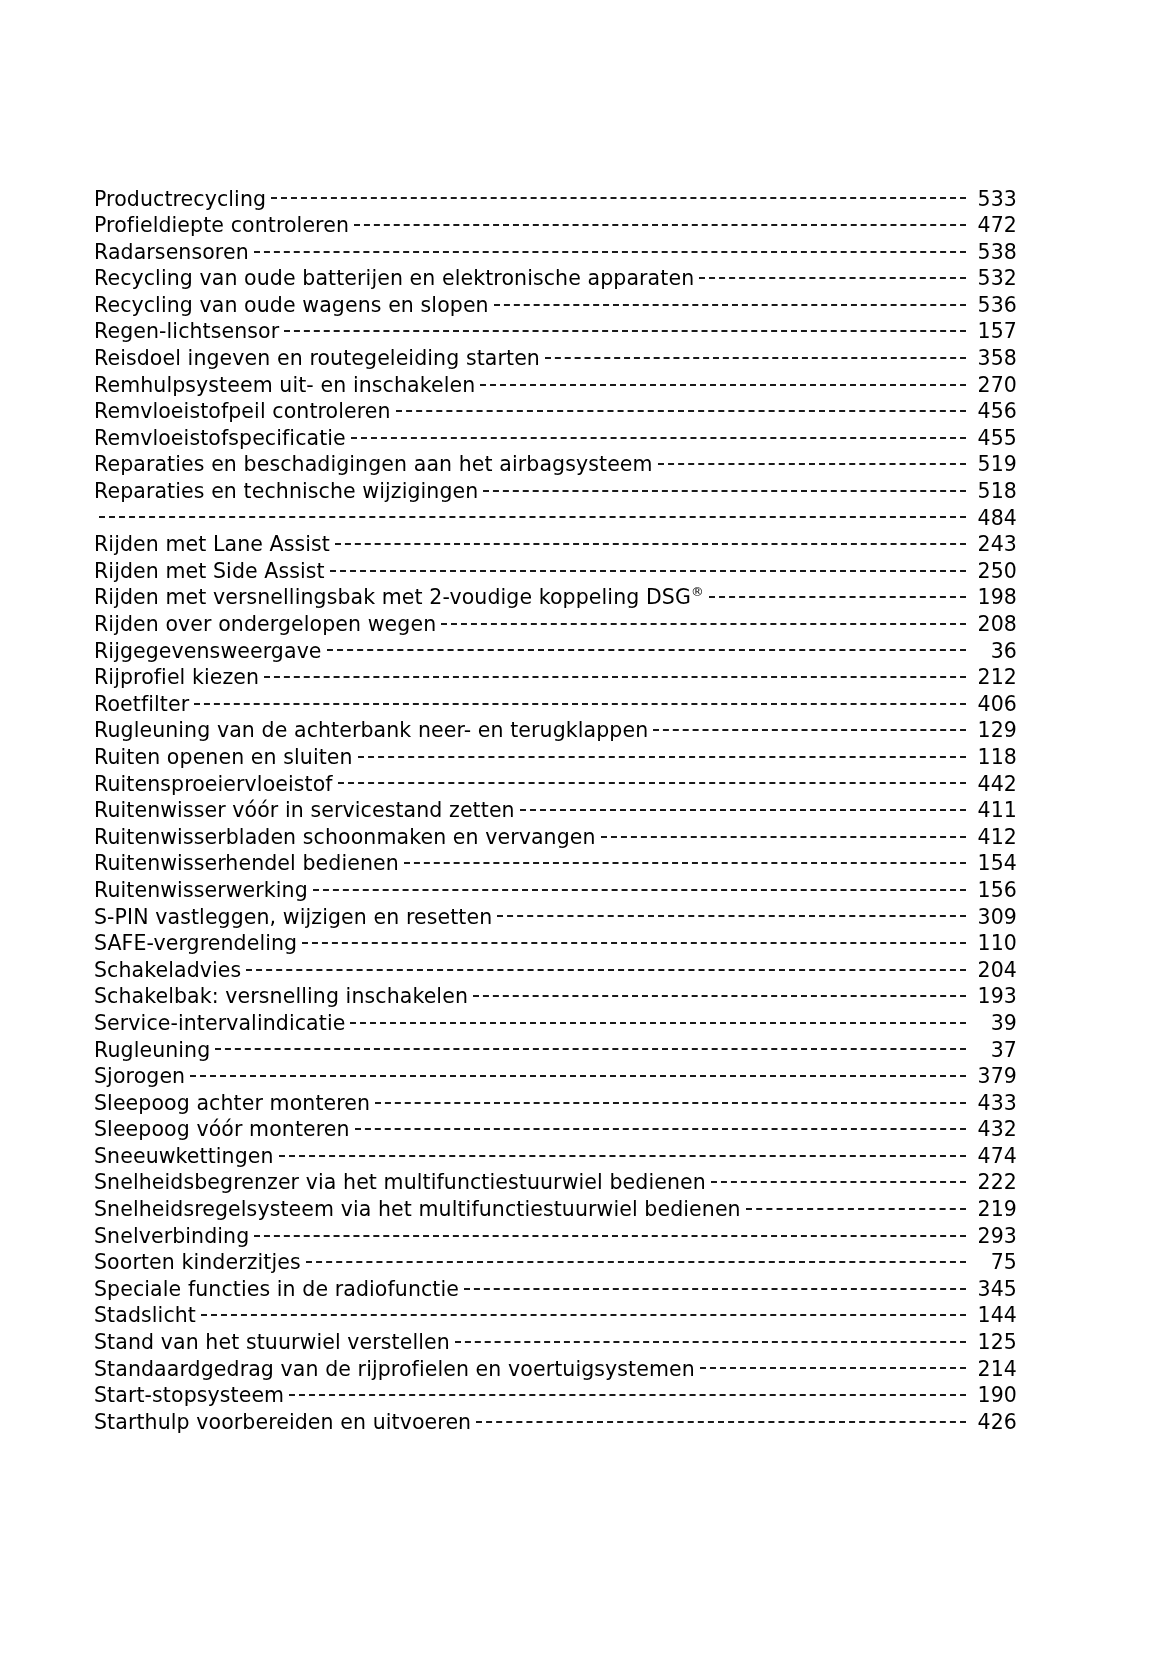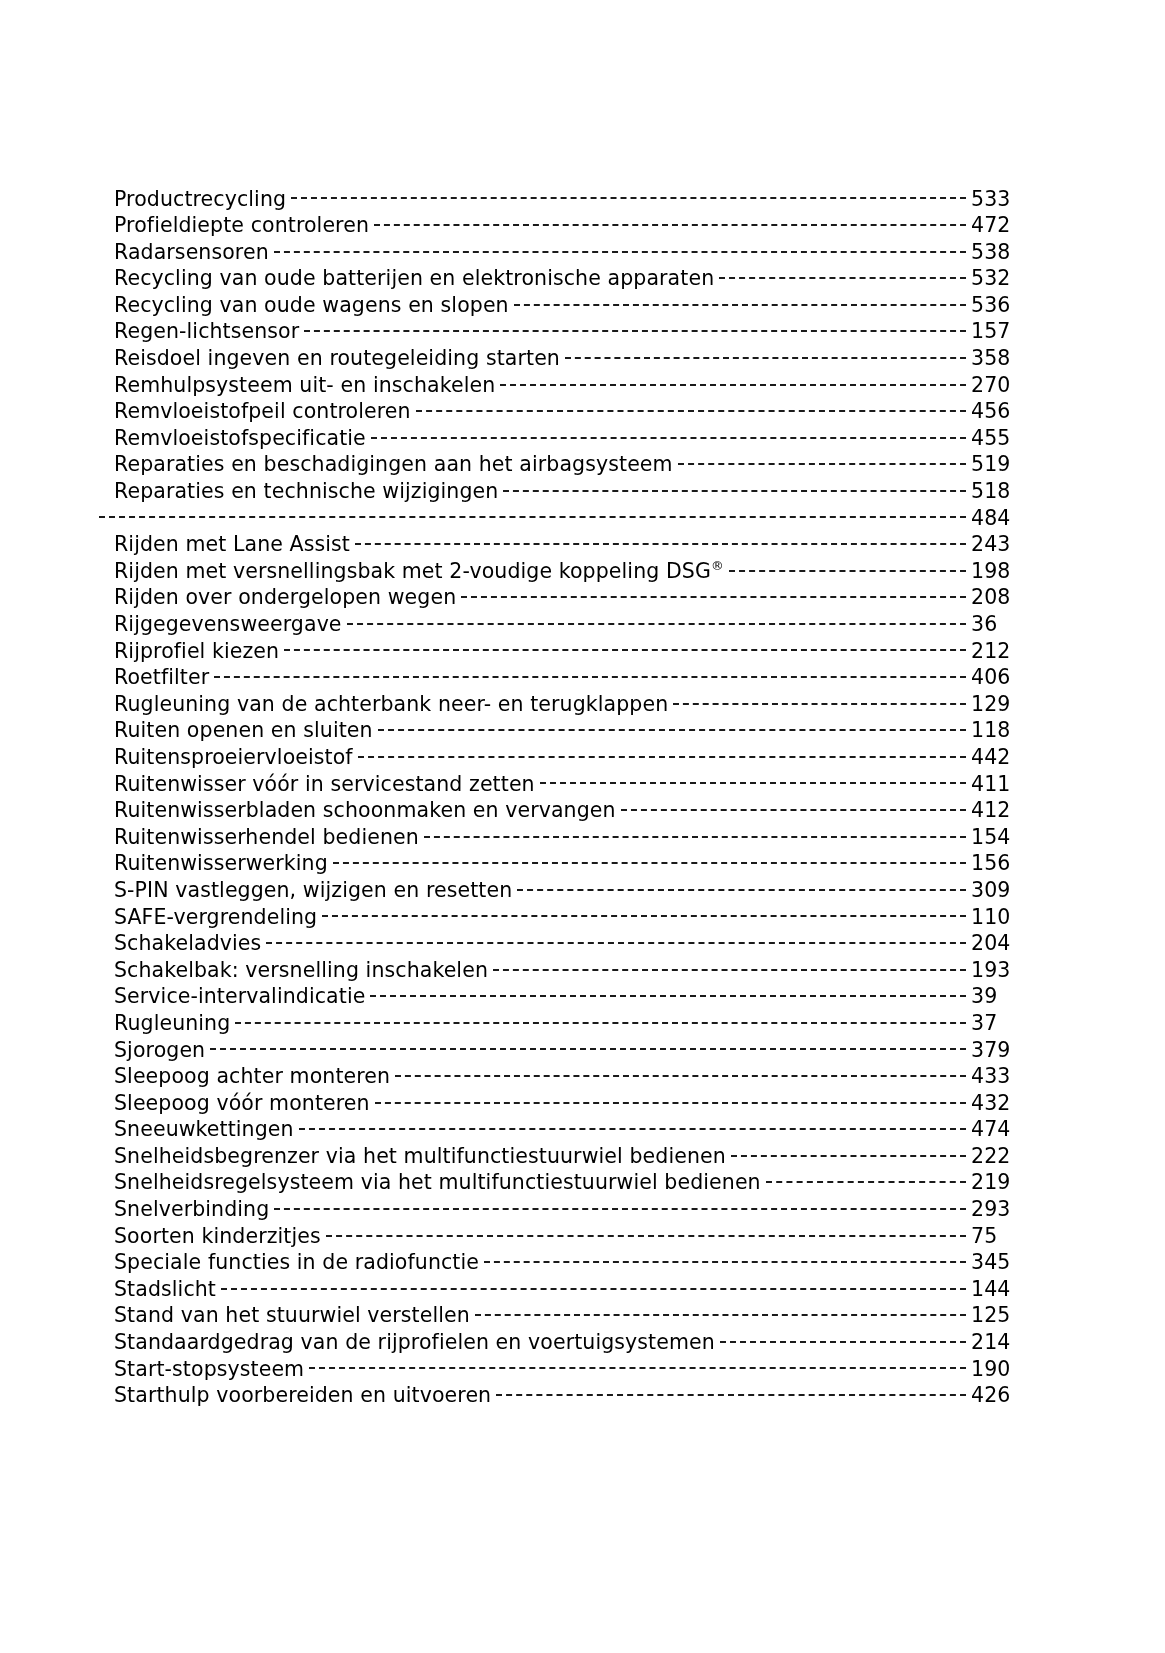--- a/index.html
+++ b/index.html
@@ -29,42 +29,41 @@
   .index-entry {
     display: flex;
     align-items: baseline;
     font-size: 20.5px;
     line-height: 26.1px;
     white-space: nowrap;
   }
   .entry-label {
     flex: 0 0 auto;
     letter-spacing: 0.1px;
-    margin-left: 20px;
   }
   .entry-leader {
     flex: 1 1 auto;
     min-width: 10px;
     position: relative;
     height: 1em;
     margin: 0 5px;
     overflow: hidden;
   }
   .entry-leader::after {
     content: "";
     position: absolute;
     left: 0;
     right: 0;
     bottom: 0.30em;
     height: 0;
     border-bottom: 2px dashed #1a1a1a;
   }
   .entry-page {
     flex: 0 0 auto;
-    text-align: left;
+    text-align: right;
     min-width: 46px;
     letter-spacing: 0.1px;
   }
   sup.reg {
     font-size: 0.62em;
     vertical-align: super;
     line-height: 0;
   }
 </style>
 </head>
@@ -135,20 +134,25 @@
       <div class="index-entry">
         <span class="entry-leader"></span>
         <span class="entry-page">484</span>
       </div>
       <div class="index-entry">
         <span class="entry-label">Rijden met Lane Assist</span>
         <span class="entry-leader"></span>
         <span class="entry-page">243</span>
       </div>
       <div class="index-entry">
+        <span class="entry-label">Rijden met Side Assist</span>
+        <span class="entry-leader"></span>
+        <span class="entry-page">250</span>
+      </div>
+      <div class="index-entry">
         <span class="entry-label">Rijden met versnellingsbak met 2-voudige koppeling DSG<sup class="reg">®</sup></span>
         <span class="entry-leader"></span>
         <span class="entry-page">198</span>
       </div>
       <div class="index-entry">
         <span class="entry-label">Rijden over ondergelopen wegen</span>
         <span class="entry-leader"></span>
         <span class="entry-page">208</span>
       </div>
       <div class="index-entry">

